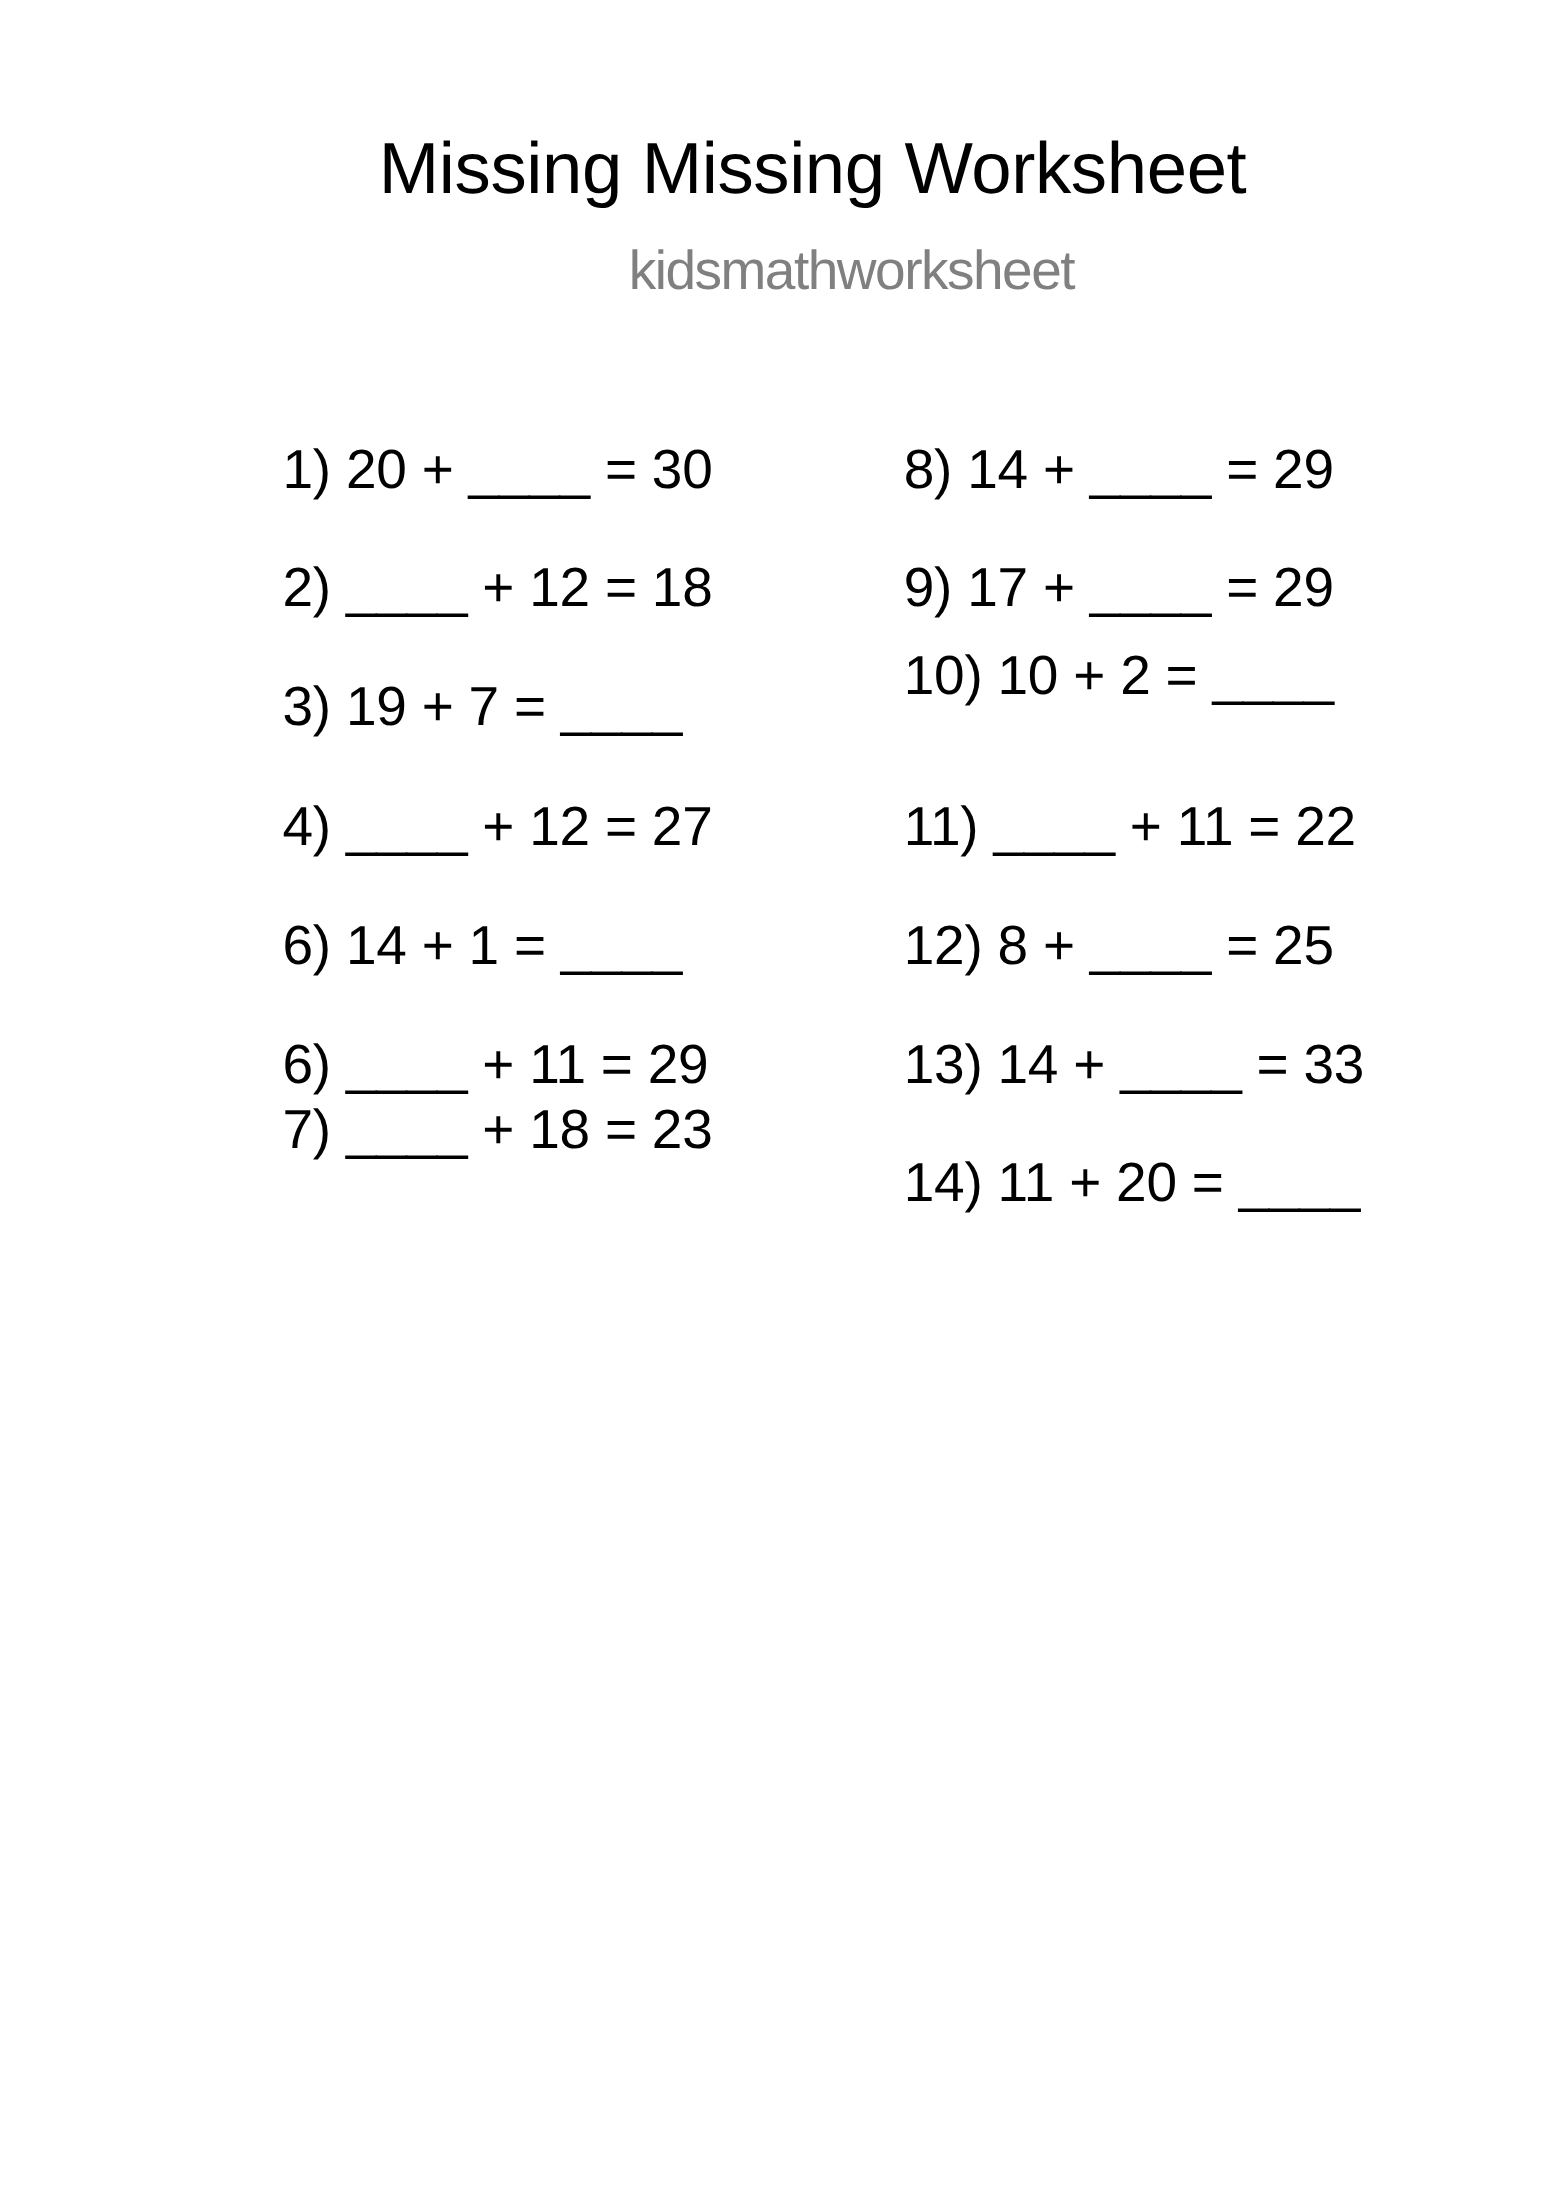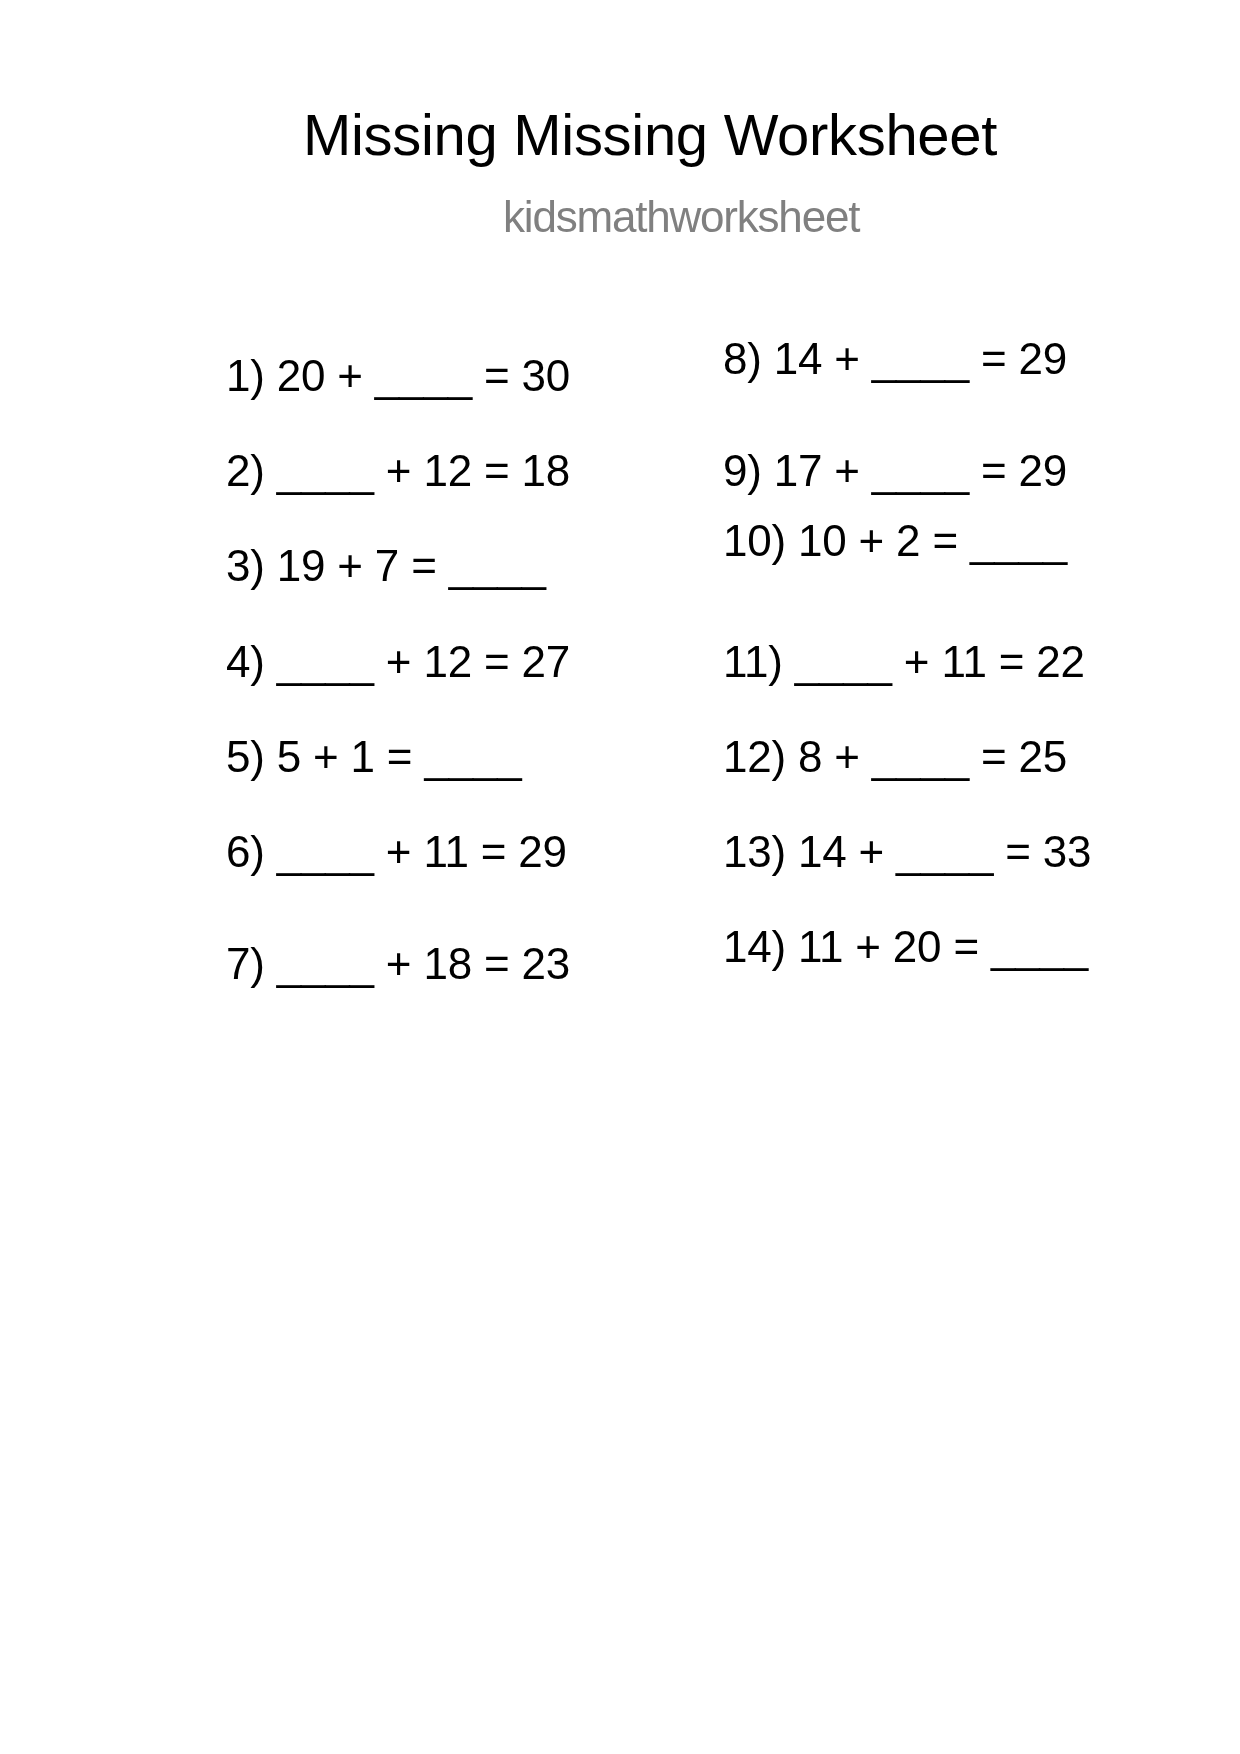--- a/index.html
+++ b/index.html
@@ -57,26 +57,26 @@
 <body>
 
 <h1 class="title">Missing Missing Worksheet</h1>
 <div class="subtitle">kidsmathworksheet</div>
 
 <div class="column col-left">
   <div class="problem" style="top:351px">1) 20 + ____ = 30</div>
   <div class="problem" style="top:446px">2) ____ + 12 = 18</div>
   <div class="problem" style="top:541px">3) 19 + 7 = ____</div>
   <div class="problem" style="top:637px">4) ____ + 12 = 27</div>
-  <div class="problem" style="top:732px">5) 5 + 1 = ____</div>
+  <div class="problem" style="top:732px">6) 14 + 1 = ____</div>
   <div class="problem" style="top:827px">6) ____ + 11 = 29</div>
-  <div class="problem" style="top:939px">7) ____ + 18 = 23</div>
+  <div class="problem" style="top:879px">7) ____ + 18 = 23</div>
 </div>
 
 <div class="column col-right">
-  <div class="problem" style="top:334px">8) 14 + ____ = 29</div>
+  <div class="problem" style="top:351px">8) 14 + ____ = 29</div>
   <div class="problem" style="top:446px">9) 17 + ____ = 29</div>
   <div class="problem" style="top:516px">10) 10 + 2 = ____</div>
   <div class="problem" style="top:637px">11) ____ + 11 = 22</div>
   <div class="problem" style="top:732px">12) 8 + ____ = 25</div>
   <div class="problem" style="top:827px">13) 14 + ____ = 33</div>
   <div class="problem" style="top:922px">14) 11 + 20 = ____</div>
 </div>
 
 </body></html>

